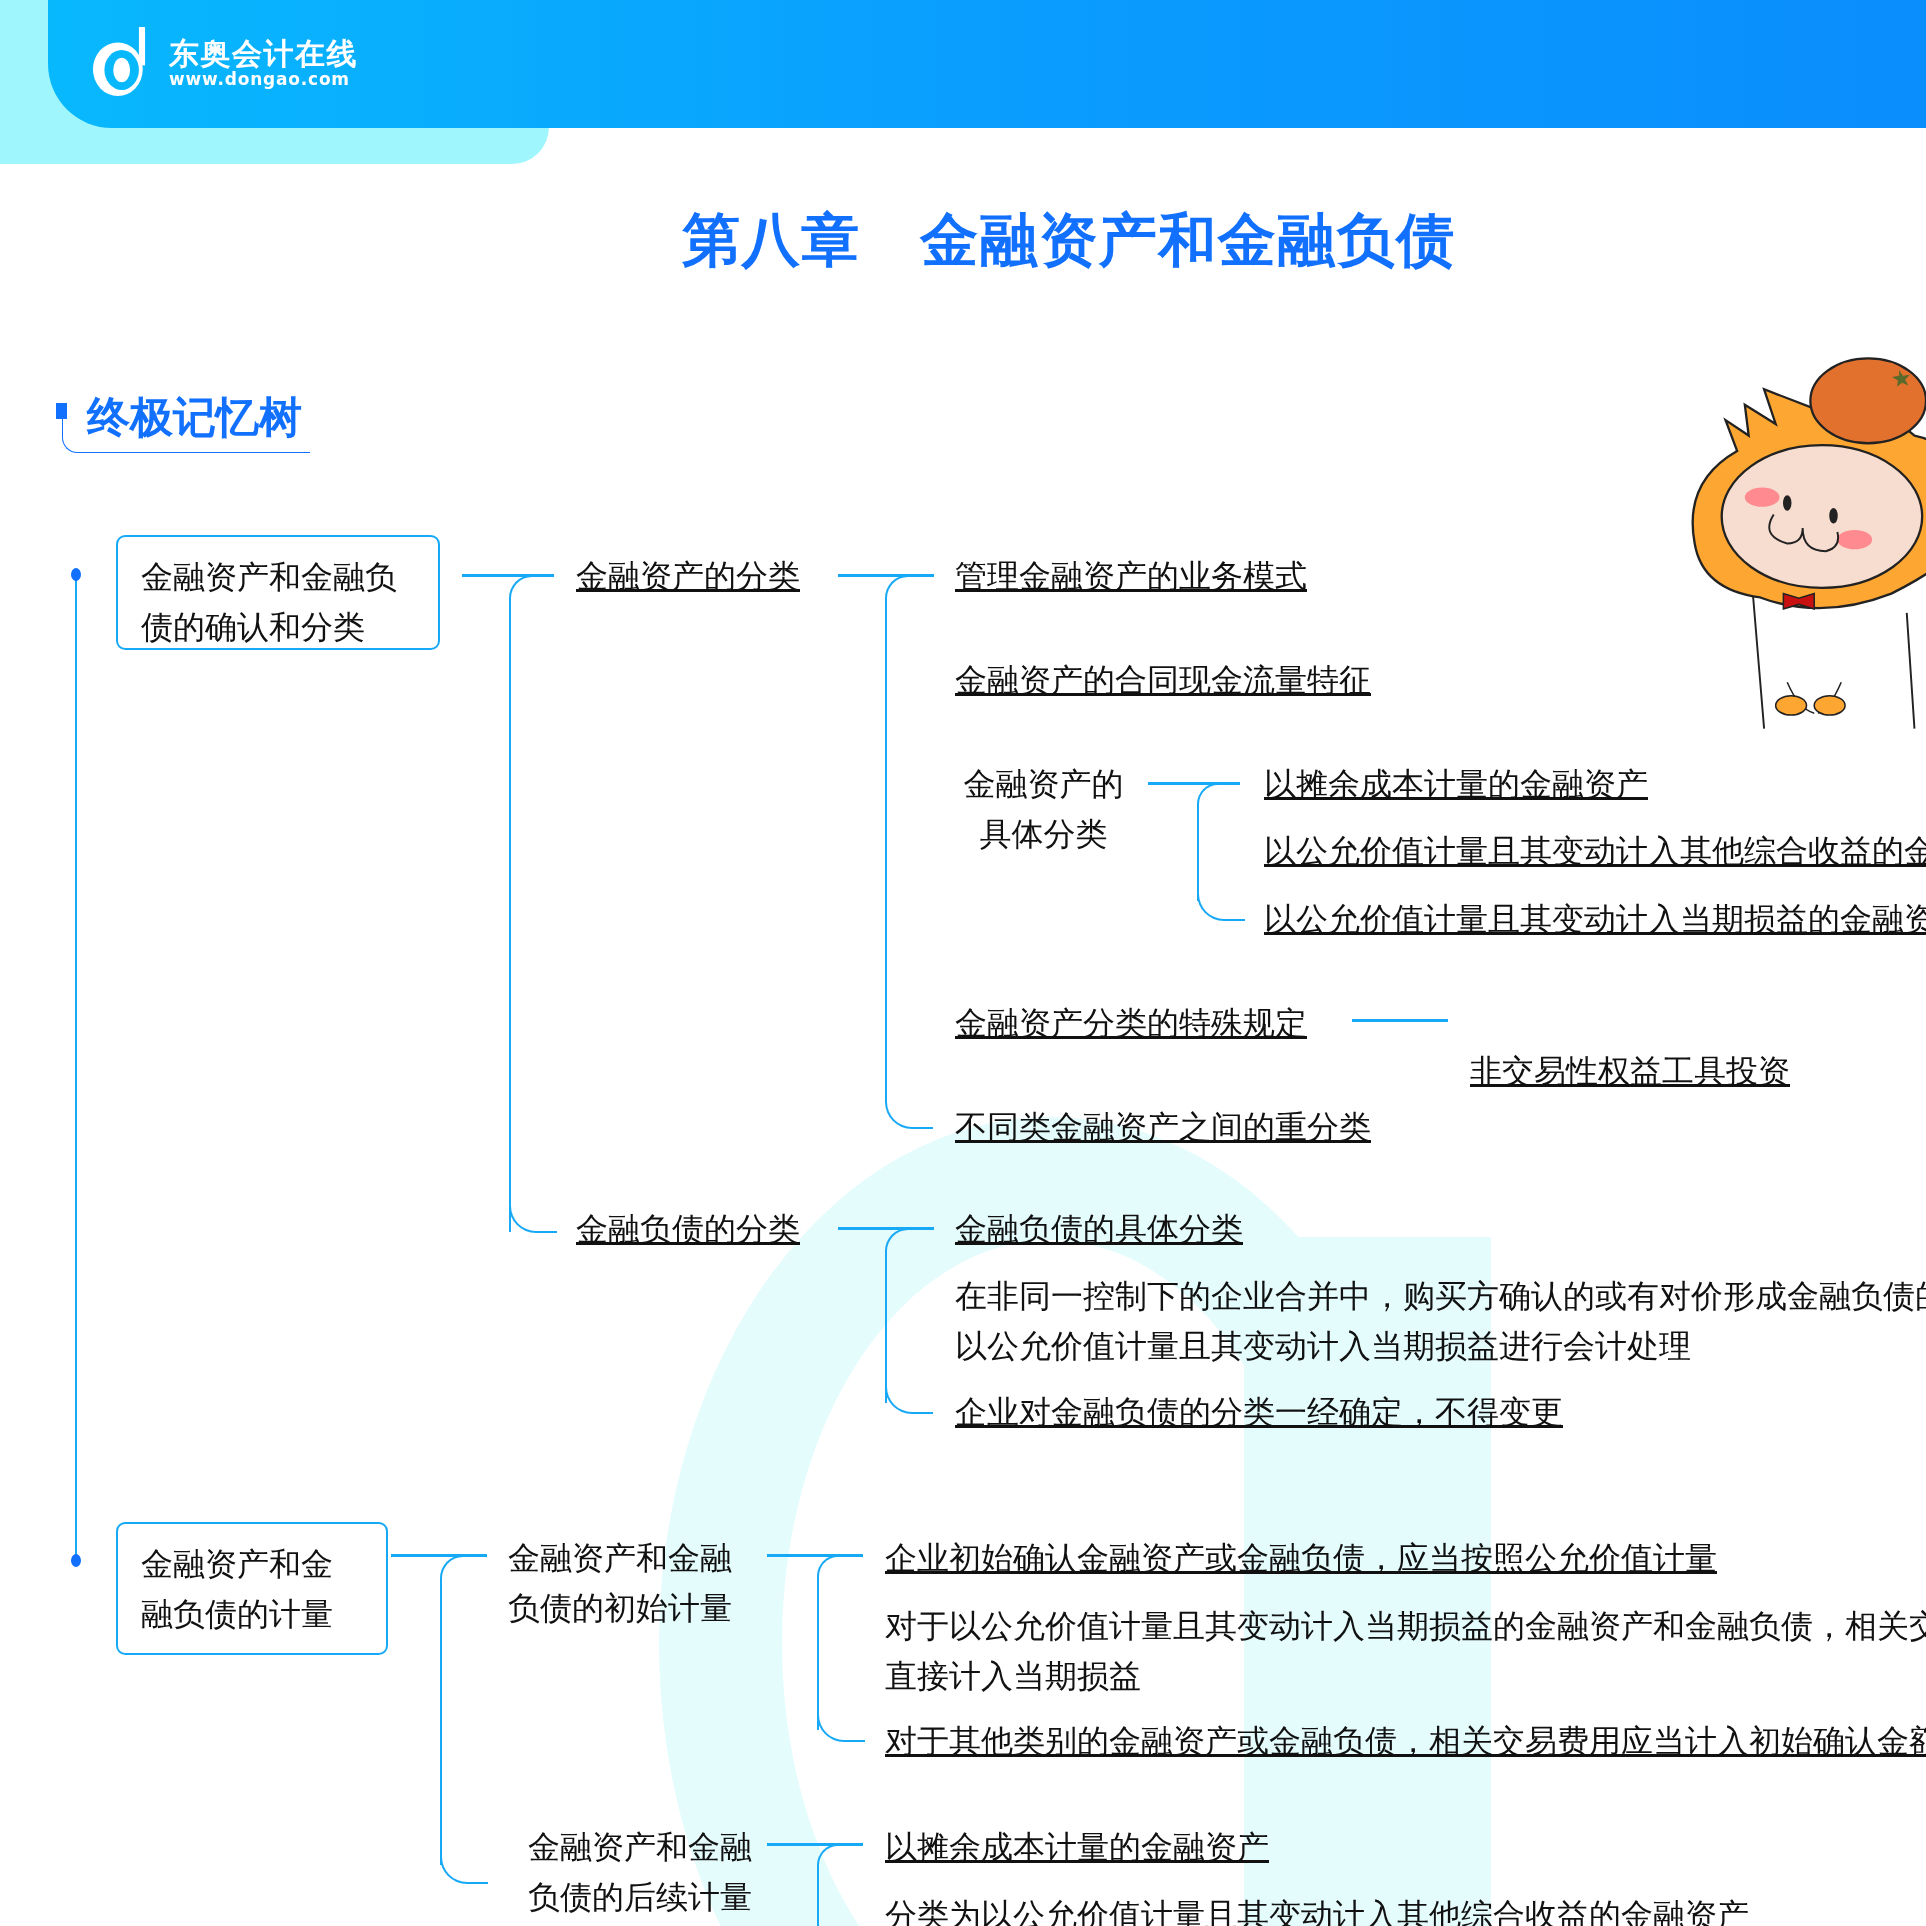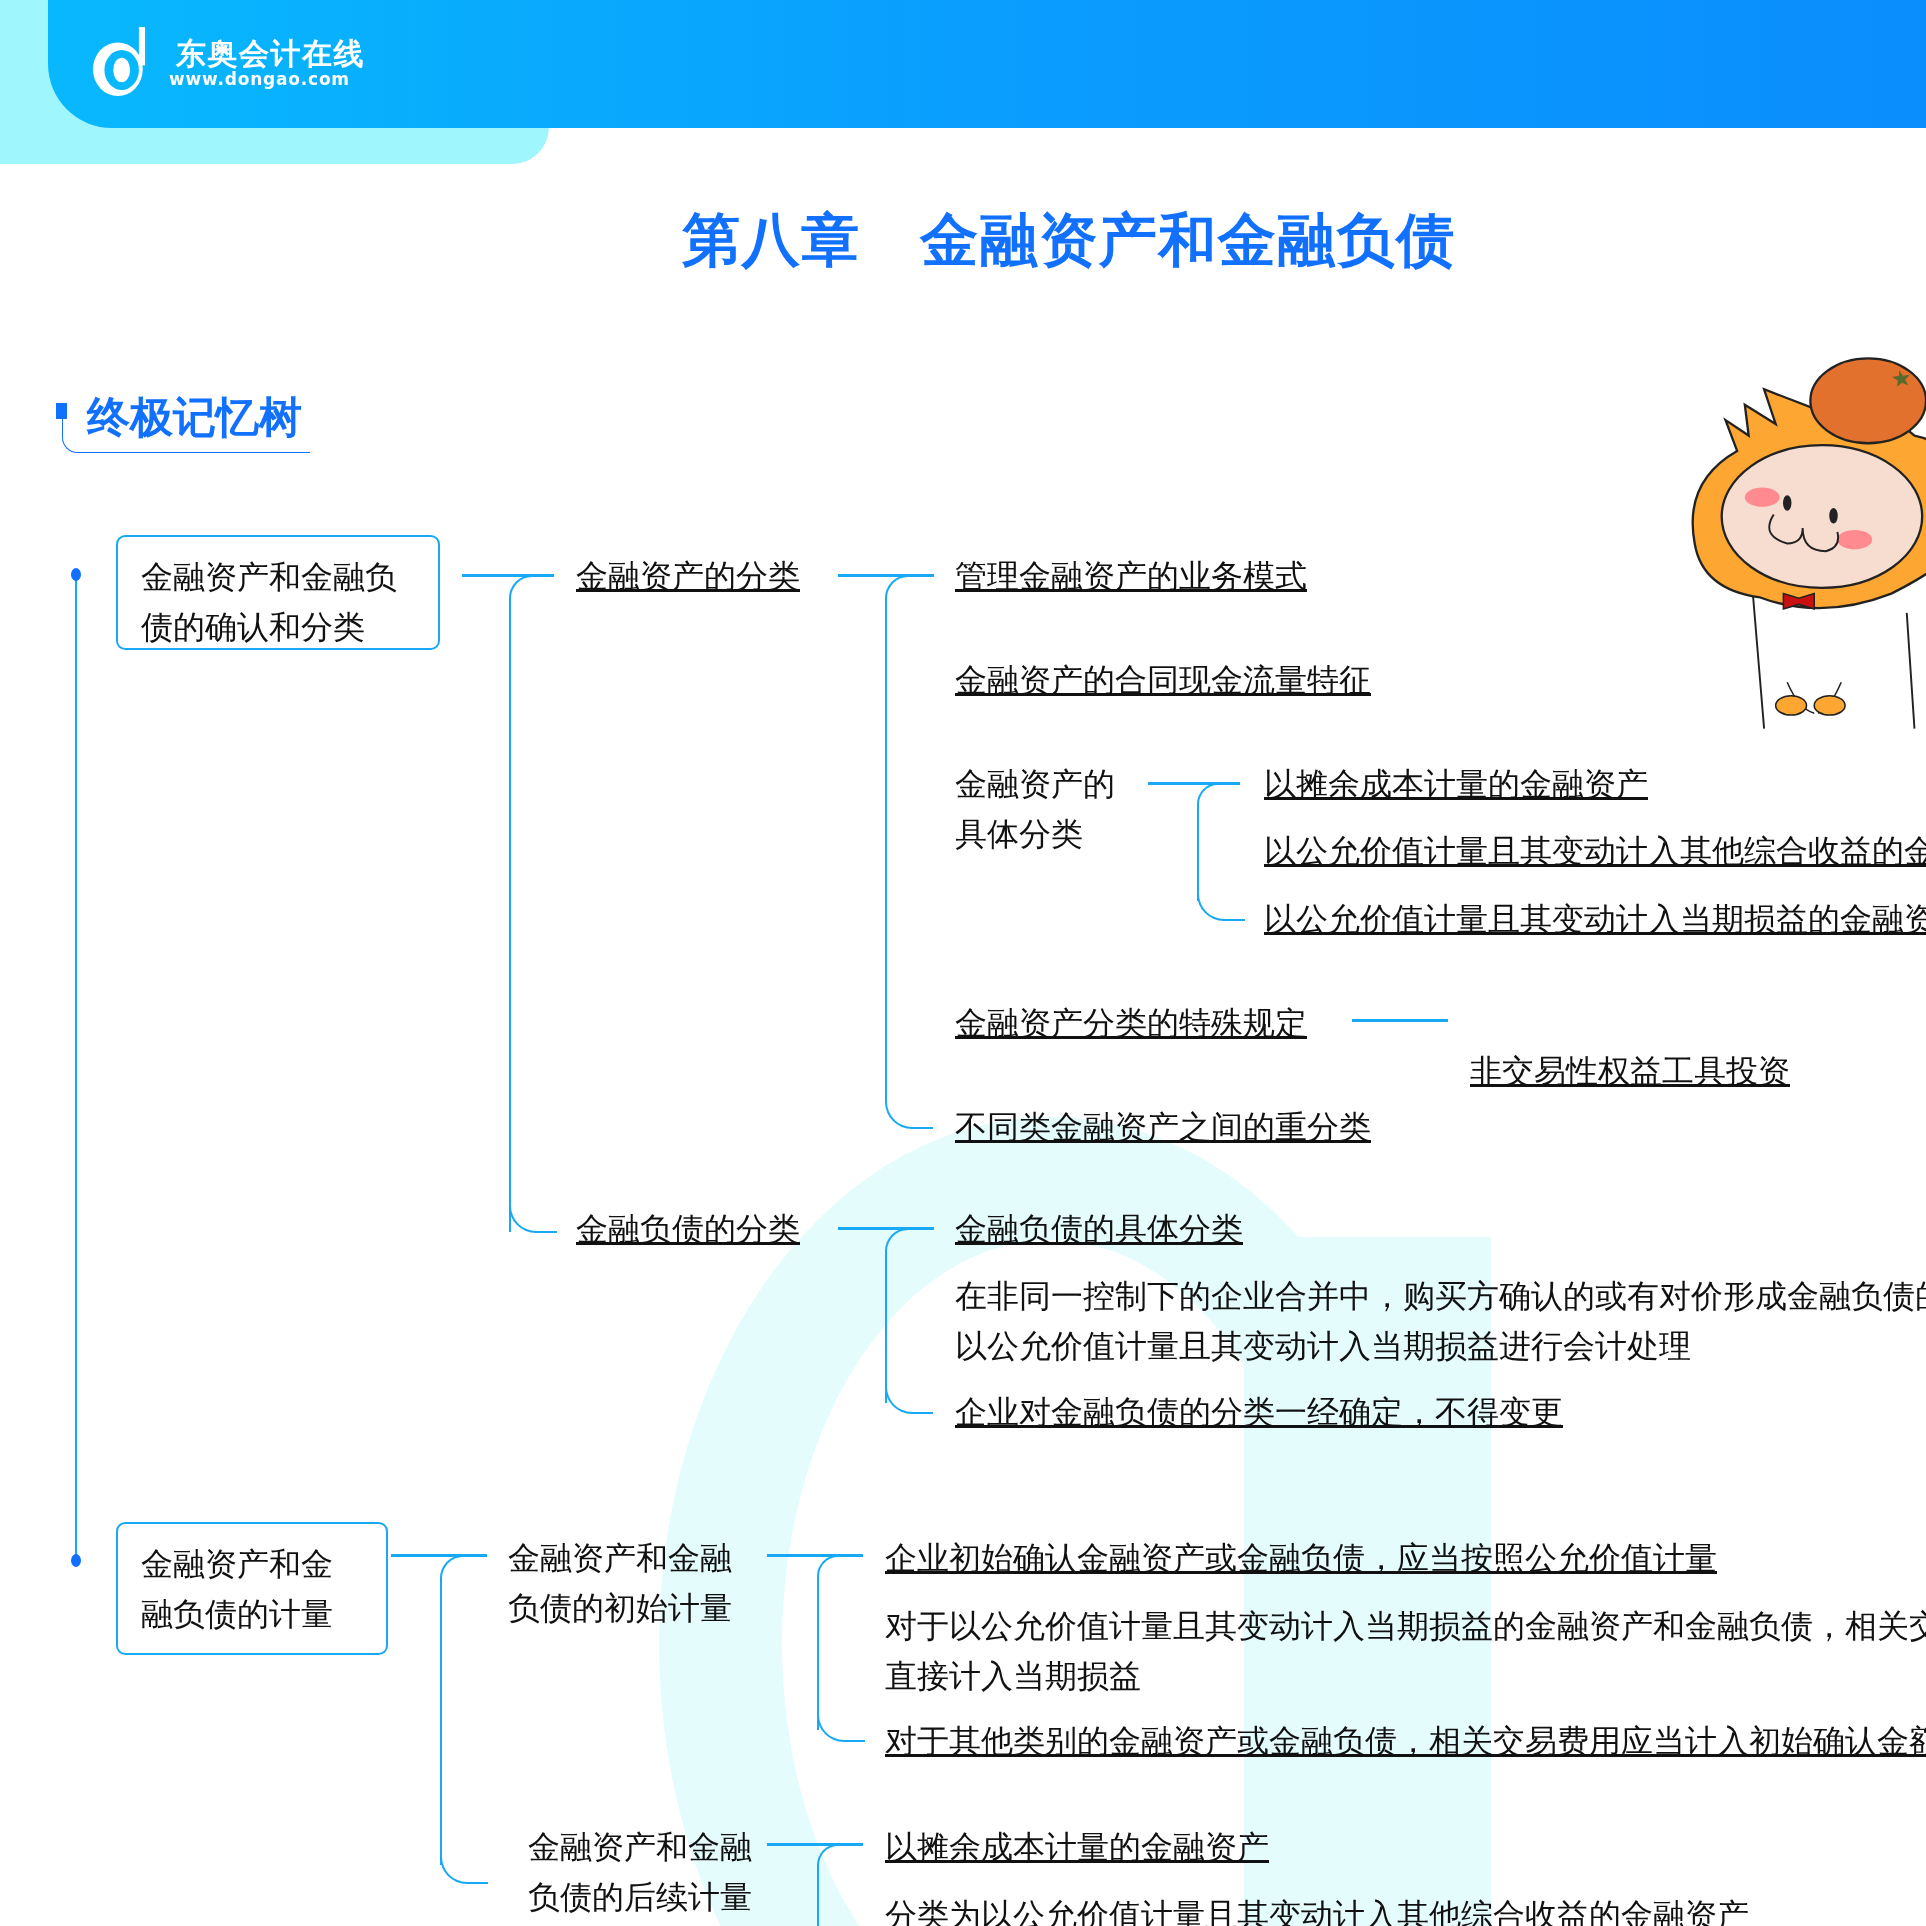--- a/index.html
+++ b/index.html
@@ -7,21 +7,21 @@
          font-family:"DejaVu Sans","Liberation Sans",sans-serif; color:#111; }
   .abs { position:absolute; }
 
   
   .hdr-shadow { left:0; top:0; width:549px; height:164px; background:#a0f6fd;
                 border-radius:0 0 37px 0; }
   .hdr { left:48px; top:0; width:2090px; height:128px;
          background:linear-gradient(90deg,#08b8fd 0%,#0a9bfe 50%,#0a8afd 100%);
          border-radius:0 0 0 64px; }
   .logo-icon { left:91px; top:27px; width:69px; height:71px; }
-  .logo-cn { left:169px; top:34px; font-size:30px; font-weight:bold; color:#fff; letter-spacing:1.5px;margin-left:7px; }
+  .logo-cn { left:169px; top:34px; font-size:30px; font-weight:bold; color:#fff; letter-spacing:1.5px; }
   .logo-en { left:169px; top:69px; font-size:17px; font-weight:bold; color:#fff; letter-spacing:0.8px; }
 
   
   .title { left:0; width:2138px; top:202px; text-align:center; font-size:58px;
            font-weight:bold; color:#1170fd; letter-spacing:1.5px; white-space:pre; }
 
   
   .sec-sq { left:56px; top:403px; width:10.8px; height:16px; background:#1170fd; }
   .sec-curve { left:62px; top:418px; width:247px; height:34px;
                border-left:1.9px solid #1170fd; border-bottom:1.9px solid #1170fd;
@@ -98,21 +98,21 @@
 <div class="brkb" style="left:509px; top:1194px; width:46px; height:37px; border-top:none;"></div>
 
 <div class="t" style="left:576px; top:551px;">金融资产的分类</div>
 <div class="hline" style="left:838px; top:574px; width:96px; height:3.1px;"></div>
 <div class="brk" style="left:885px; top:575px; width:23px; height:520px;"></div>
 <div class="brkb" style="left:885px; top:1090px; width:46px; height:37px; border-top:none;"></div>
 
 <div class="t" style="left:955px; top:551px;">管理金融资产的业务模式</div>
 <div class="t" style="left:955px; top:655px;">金融资产的合同现金流量特征</div>
 
-<div class="tw" style="left:955px; top:759px; width:177px;">金融资产的具体分类</div>
+<div class="tw" style="left:955px; top:759px; width:177px;text-align:center;">金融资产的具体分类</div>
 <div class="hline" style="left:1148px; top:782px; width:92px; height:3.1px;"></div>
 <div class="brk" style="left:1197px; top:783px; width:19px; height:116px;"></div>
 <div class="brkb" style="left:1197px; top:882px; width:46px; height:37px; border-top:none;"></div>
 <div class="t" style="left:1264px; top:759px;">以摊余成本计量的金融资产</div>
 <div class="t" style="left:1264px; top:826px;">以公允价值计量且其变动计入其他综合收益的金融资产</div>
 <div class="t" style="left:1264px; top:894px;">以公允价值计量且其变动计入当期损益的金融资产</div>
 
 <div class="t" style="left:955px; top:998px;">金融资产分类的特殊规定</div>
 <div class="hline" style="left:1352px; top:1019px; width:96px; height:3.1px;"></div>
 <div class="t" style="left:1470px; top:998px;margin-top:48px;">非交易性权益工具投资</div>

